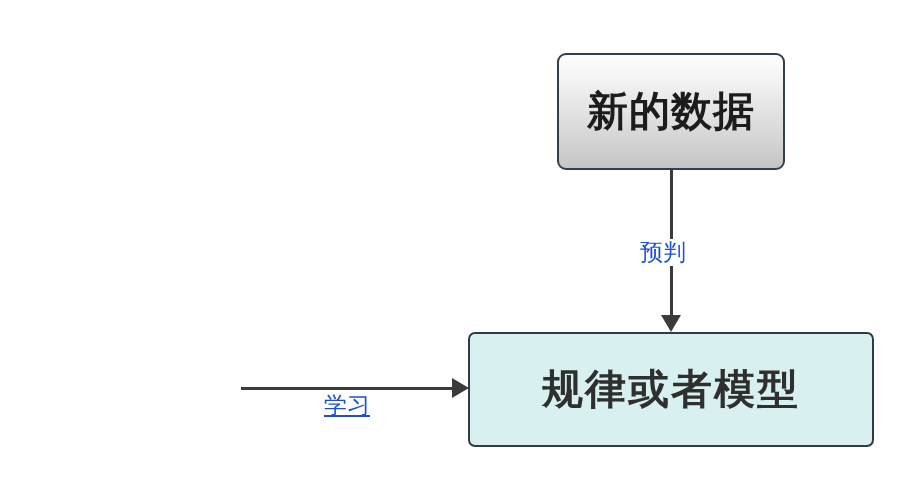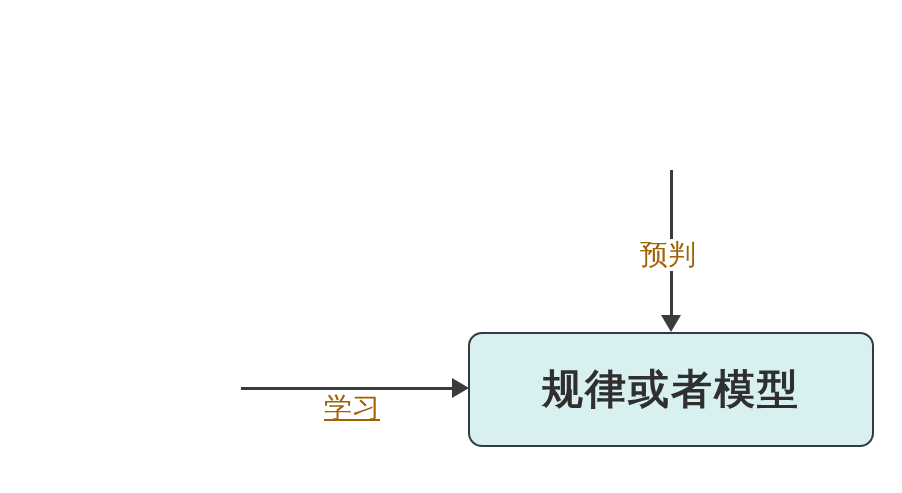--- a/index.html
+++ b/index.html
@@ -27,21 +27,21 @@
     border-radius: 9px;
     text-align: center;
     line-height: 1.1;
   }
   .node-gray {
     background: linear-gradient(to bottom, #fefefe 0%, #f3f3f3 22%, #dcdcdc 62%, #c6c6c6 100%);
   }
   .node-teal {
     background: #d8f0ef;
     border-color: #2f3b45;
-    border-radius: 14px;
+    border-radius: 7px;
   }
   .node-label {
     font-weight: bold;
     color: #1c1c1c;
     letter-spacing: 1px;
     white-space: nowrap;
   }
   .label-new-data   { font-size: 41px; }
   .label-data       { font-size: 41px; }
   .label-model      { font-size: 41px; color: #2f2f2f; letter-spacing: 2px; }
@@ -72,32 +72,35 @@
     position: absolute;
     width: 0;
     height: 0;
     border-left: 10px solid transparent;
     border-right: 10px solid transparent;
     border-top: 17px solid #3b3b3b;
   }
   .edge-label {
     position: absolute;
     background: #ffffff;
-    color: #a16207;
-    font-size: 28px;
+    color: #1d4ed8;
+    font-size: 23px;
     line-height: 1;
     padding: 2px 4px;
     white-space: nowrap;
   }
 </style>
 </head>
 <body>
 
 <div id="canvas">
 
+  <div class="node node-gray" style="left:557px; top:53px; width:228px; height:117px;">
+    <span class="node-label label-new-data">新的数据</span>
+  </div>
 
 
   <div class="node node-teal" style="left:468px; top:332px; width:406px; height:115px;">
     <span class="node-label label-model">规律或者模型</span>
   </div>
 
   <div class="edge">
     <div class="edge-line-h" style="left:241px; top:387px; width:213px;"></div>
     <div class="arrowhead-right" style="left:452px; top:378px;"></div>
     <div class="edge-label" style="left:320px; top:392px;text-decoration:underline;">学习</div>

